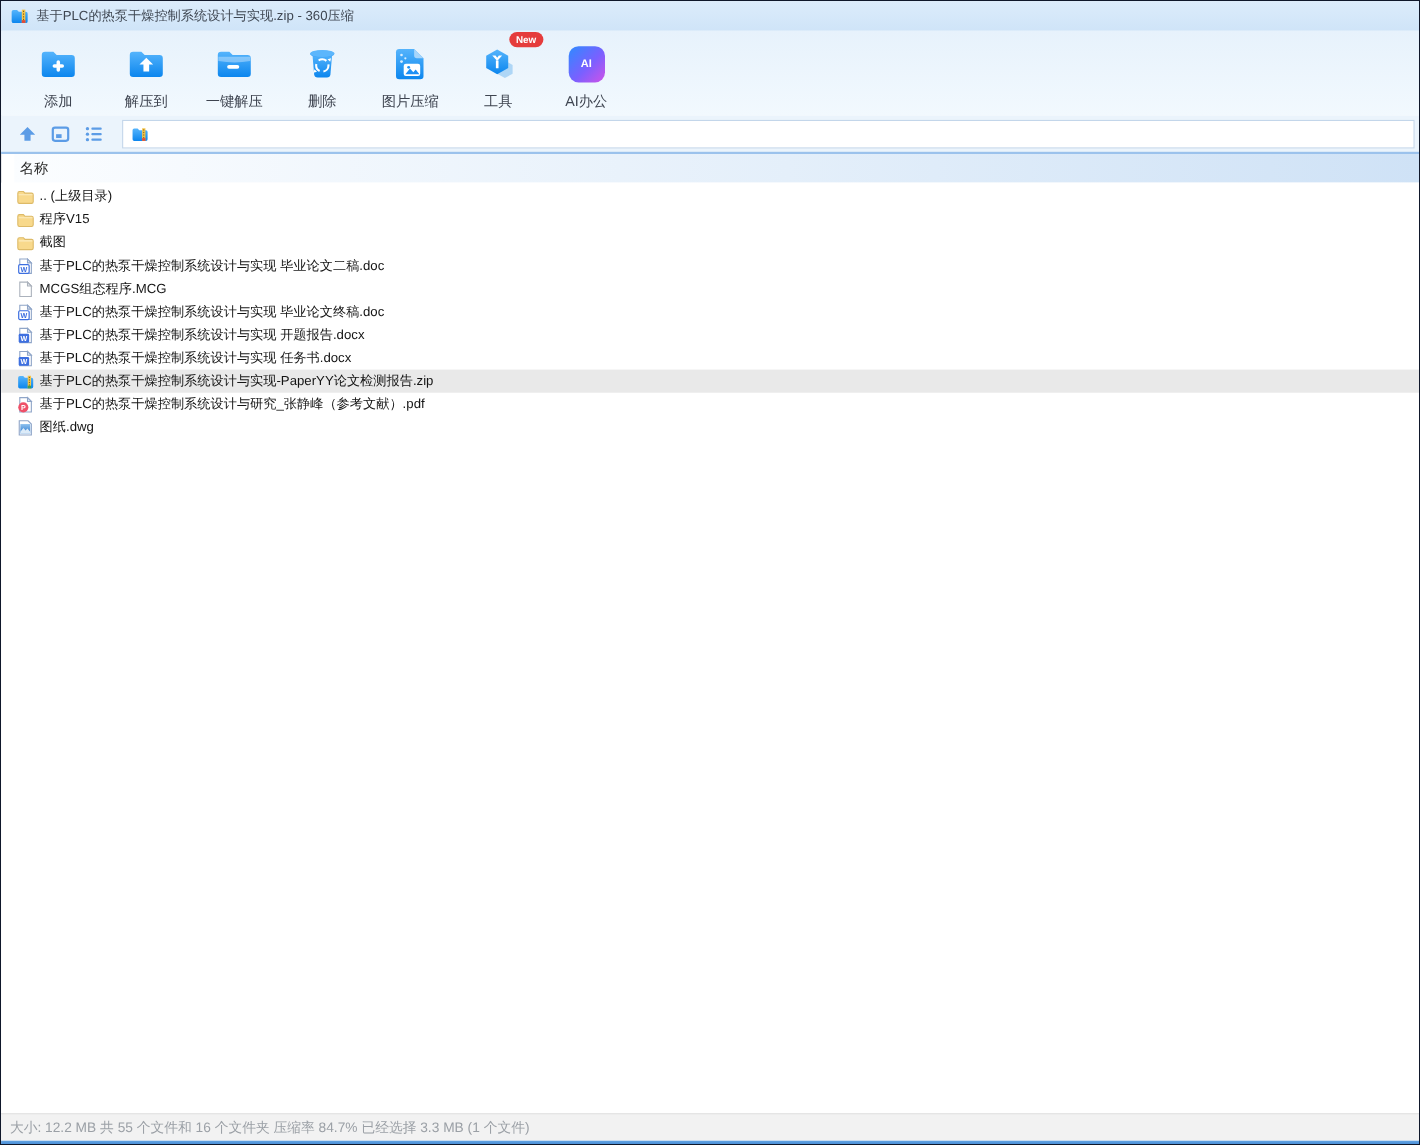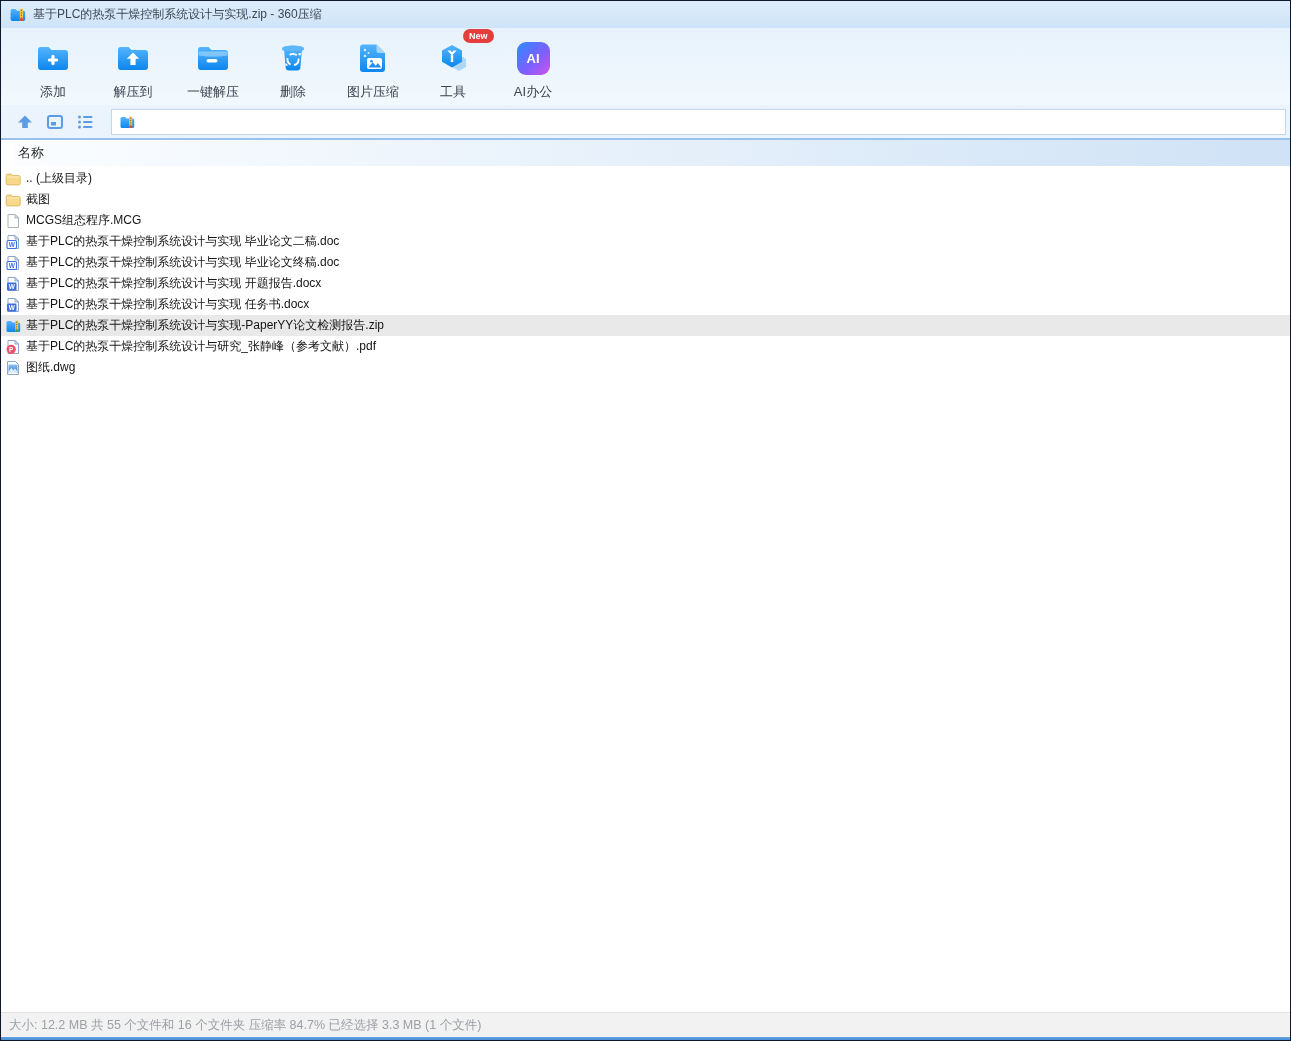--- a/index.html
+++ b/index.html
@@ -16,37 +16,37 @@
   
   .toolbar { height:77px; flex:0 0 77px; background:linear-gradient(#e7f2fc,#f2f9fe);
              display:flex; align-items:flex-start; padding:10px 0 0 12px; }
   .tool { width:80px; display:flex; flex-direction:column; align-items:center; cursor:default; }
   .tool .ticon { height:40px; display:flex; align-items:center; justify-content:center; position:relative; }
   .tool .tlabel { margin-top:5px; font-size:13px; color:#3e4450; white-space:nowrap; }
   .badge { position:absolute; top:-9px; left:28px; background:#E53C3C; color:#fff; font-size:9px;
            font-weight:bold; padding:1.5px 6px; border-radius:8px; line-height:11px; }
   .ai-box { width:33px; height:33px; border-radius:9px;
             background:linear-gradient(135deg,#2E8BFF 0%,#7A60FF 55%,#D052E8 100%);
-            color:#fff; font-weight:bold; font-size:13px; display:flex; align-items:center; justify-content:center; }
+            color:#fff; font-weight:bold; font-size:10px; display:flex; align-items:center; justify-content:center; }
 
   
   .navbar { height:35px; flex:0 0 35px; background:#ebf4fc; border-bottom:2px solid #9BC2EC;
             display:flex; align-items:center; padding:0 4px 0 12px; gap:6px; }
   .navico { width:24px; height:22px; display:flex; align-items:center; justify-content:center; cursor:pointer; }
   .addrbox { flex:1; height:26px; background:#fff; border:1px solid #c3d6ea; margin-left:8px;
              display:flex; align-items:center; gap:6px; padding:0 7px; }
   .addrbox .atext { font-size:13px; color:#33373d; white-space:nowrap; }
 
   
   .colheader { height:26px; flex:0 0 26px; background:linear-gradient(to right,#fbfdff 0%,#e4effa 55%,#cfe2f6 100%);
                display:flex; align-items:center; padding-left:5px; font-size:13px; color:#2b2b2b;margin-left:12px; }
 
   
   .filelist { flex:1; background:#fff; padding-top:2px; overflow:hidden; }
-  .row { height:21px; display:flex; align-items:center; padding-left:4px; gap:5px; cursor:default; }
+  .row { height:21px; display:flex; align-items:center; padding-left:14px; gap:5px; cursor:default; }
   .row .fname { font-size:12px; color:#141414; white-space:nowrap; }
   .row.selected { background:#e9e9e9; }
   .ficon { width:16px; height:16px; flex:0 0 16px; display:flex; align-items:center; justify-content:center; }
 
   
   .statusbar { height:25px; flex:0 0 25px; background:#f2f2f2; border-top:1px solid #e2e2e2;
                display:flex; align-items:center; padding-left:8px; font-size:12.5px; color:#9ba0a6;text-align:center; }
   .bottomedge { height:3px; flex:0 0 3px; background:linear-gradient(#63a3e2,#4b90d8); }
 
   svg { display:block; }
@@ -209,51 +209,60 @@
     <div class="row">
       <span class="ficon">
         <svg width="16" height="16" viewBox="0 0 16 16">
             <path d="M1.2 4.6 q0-1.5 1.5-1.5 h3.6 l1.4 1.5 h6 q1.5 0 1.5 1.5 v6.3 q0 1.5-1.5 1.5 H2.7 q-1.5 0-1.5-1.5 Z" fill="#F8D98C" stroke="#DDBA67" stroke-width="1"></path>
             <path d="M2 6 h12.5" stroke="#FCEBBE" stroke-width="1"></path>
           </svg>
       </span>
       <span class="fname">.. (上级目录)</span>
     </div>
 
-
     <div class="row">
       <span class="ficon">
         <svg width="16" height="16" viewBox="0 0 16 16">
             <path d="M1.2 4.6 q0-1.5 1.5-1.5 h3.6 l1.4 1.5 h6 q1.5 0 1.5 1.5 v6.3 q0 1.5-1.5 1.5 H2.7 q-1.5 0-1.5-1.5 Z" fill="#F8D98C" stroke="#DDBA67" stroke-width="1"></path>
             <path d="M2 6 h12.5" stroke="#FCEBBE" stroke-width="1"></path>
           </svg>
       </span>
+      <span class="fname">程序V15</span>
+    </div>
+
+    <div class="row">
+      <span class="ficon">
+        <svg width="16" height="16" viewBox="0 0 16 16">
+            <path d="M1.2 4.6 q0-1.5 1.5-1.5 h3.6 l1.4 1.5 h6 q1.5 0 1.5 1.5 v6.3 q0 1.5-1.5 1.5 H2.7 q-1.5 0-1.5-1.5 Z" fill="#F8D98C" stroke="#DDBA67" stroke-width="1"></path>
+            <path d="M2 6 h12.5" stroke="#FCEBBE" stroke-width="1"></path>
+          </svg>
+      </span>
       <span class="fname">截图</span>
+    </div>
+
+    <div class="row">
+      <span class="ficon">
+        <svg width="16" height="16" viewBox="0 0 16 16">
+            <path d="M3 1.5 h7 l3.5 3.5 v9.5 H3 Z" fill="#fff" stroke="#8FA5C8" stroke-width="1"></path>
+            <path d="M10 1.5 l3.5 3.5 H10 Z" fill="#E4EAF4" stroke="#8FA5C8" stroke-width="1"></path>
+            <rect x="2" y="6.5" width="9.5" height="8" rx="1.2" fill="#fff" stroke="#3D6FE0" stroke-width="1.1"></rect>
+            <text x="6.8" y="13" font-size="6.5" font-weight="bold" fill="#3D6FE0" text-anchor="middle" font-family="inherit">W</text>
+          </svg>
+      </span>
+      <span class="fname">基于PLC的热泵干燥控制系统设计与实现 毕业论文二稿.doc</span>
     </div>
 
     <div class="row">
       <span class="ficon">
         <svg width="16" height="16" viewBox="0 0 16 16">
             <path d="M3 1.5 h7 l3.5 3.5 v9.5 H3 Z" fill="#fff" stroke="#ABB2BC" stroke-width="1"></path>
             <path d="M10 1.5 l3.5 3.5 H10 Z" fill="#E8EBEF" stroke="#ABB2BC" stroke-width="1"></path>
           </svg>
       </span>
       <span class="fname">MCGS组态程序.MCG</span>
-    </div>
-
-    <div class="row">
-      <span class="ficon">
-        <svg width="16" height="16" viewBox="0 0 16 16">
-            <path d="M3 1.5 h7 l3.5 3.5 v9.5 H3 Z" fill="#fff" stroke="#8FA5C8" stroke-width="1"></path>
-            <path d="M10 1.5 l3.5 3.5 H10 Z" fill="#E4EAF4" stroke="#8FA5C8" stroke-width="1"></path>
-            <rect x="2" y="6.5" width="9.5" height="8" rx="1.2" fill="#fff" stroke="#3D6FE0" stroke-width="1.1"></rect>
-            <text x="6.8" y="13" font-size="6.5" font-weight="bold" fill="#3D6FE0" text-anchor="middle" font-family="inherit">W</text>
-          </svg>
-      </span>
-      <span class="fname">基于PLC的热泵干燥控制系统设计与实现 毕业论文二稿.doc</span>
     </div>
 
 
     <div class="row">
       <span class="ficon">
         <svg width="16" height="16" viewBox="0 0 16 16">
             <path d="M3 1.5 h7 l3.5 3.5 v9.5 H3 Z" fill="#fff" stroke="#8FA5C8" stroke-width="1"></path>
             <path d="M10 1.5 l3.5 3.5 H10 Z" fill="#E4EAF4" stroke="#8FA5C8" stroke-width="1"></path>
             <rect x="2" y="6.5" width="9.5" height="8" rx="1.2" fill="#fff" stroke="#3D6FE0" stroke-width="1.1"></rect>
             <text x="6.8" y="13" font-size="6.5" font-weight="bold" fill="#3D6FE0" text-anchor="middle" font-family="inherit">W</text>

